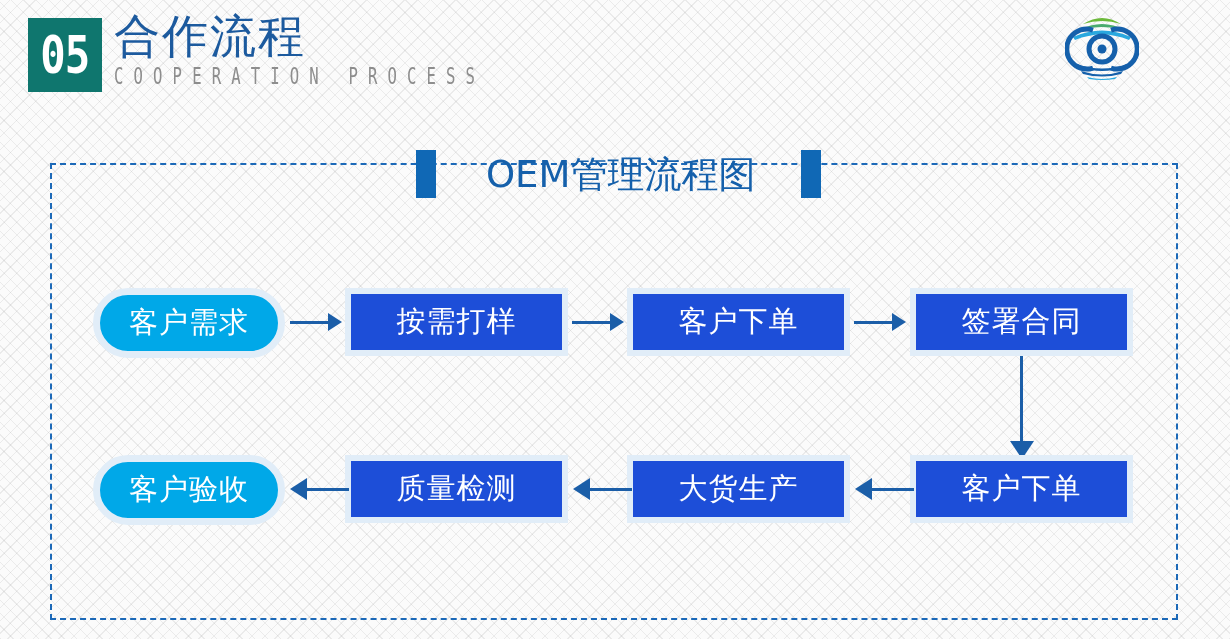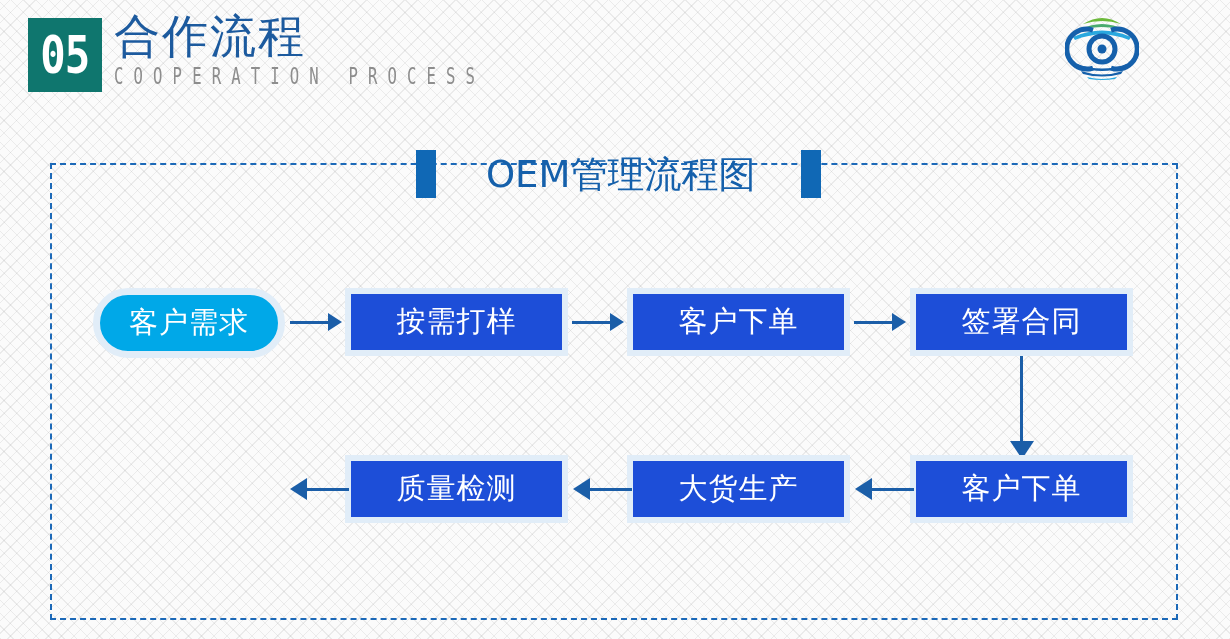--- a/index.html
+++ b/index.html
@@ -277,20 +277,23 @@
 
   <div class="conn-h" style="left:572px; top:321px; width:39px;"></div>
   <div class="arrow-right" style="left:610px; top:313px;"></div>
 
   <div class="conn-h" style="left:854px; top:321px; width:39px;"></div>
   <div class="arrow-right" style="left:892px; top:313px;"></div>
 
   <div class="conn-v" style="left:1020px; top:356px; height:91px;"></div>
   <div class="arrow-down" style="left:1010px; top:441px;"></div>
 
+  <div class="node pill" style="left:93px; top:455px; width:192px; height:70px;">
+    <span>客户验收</span>
+  </div>
 
   <div class="node rect" style="left:345px; top:455px; width:223px; height:68px;">
     <span>质量检测</span>
   </div>
 
   <div class="node rect" style="left:627px; top:455px; width:223px; height:68px;">
     <span>大货生产</span>
   </div>
 
   <div class="node rect" style="left:910px; top:455px; width:223px; height:68px;">

